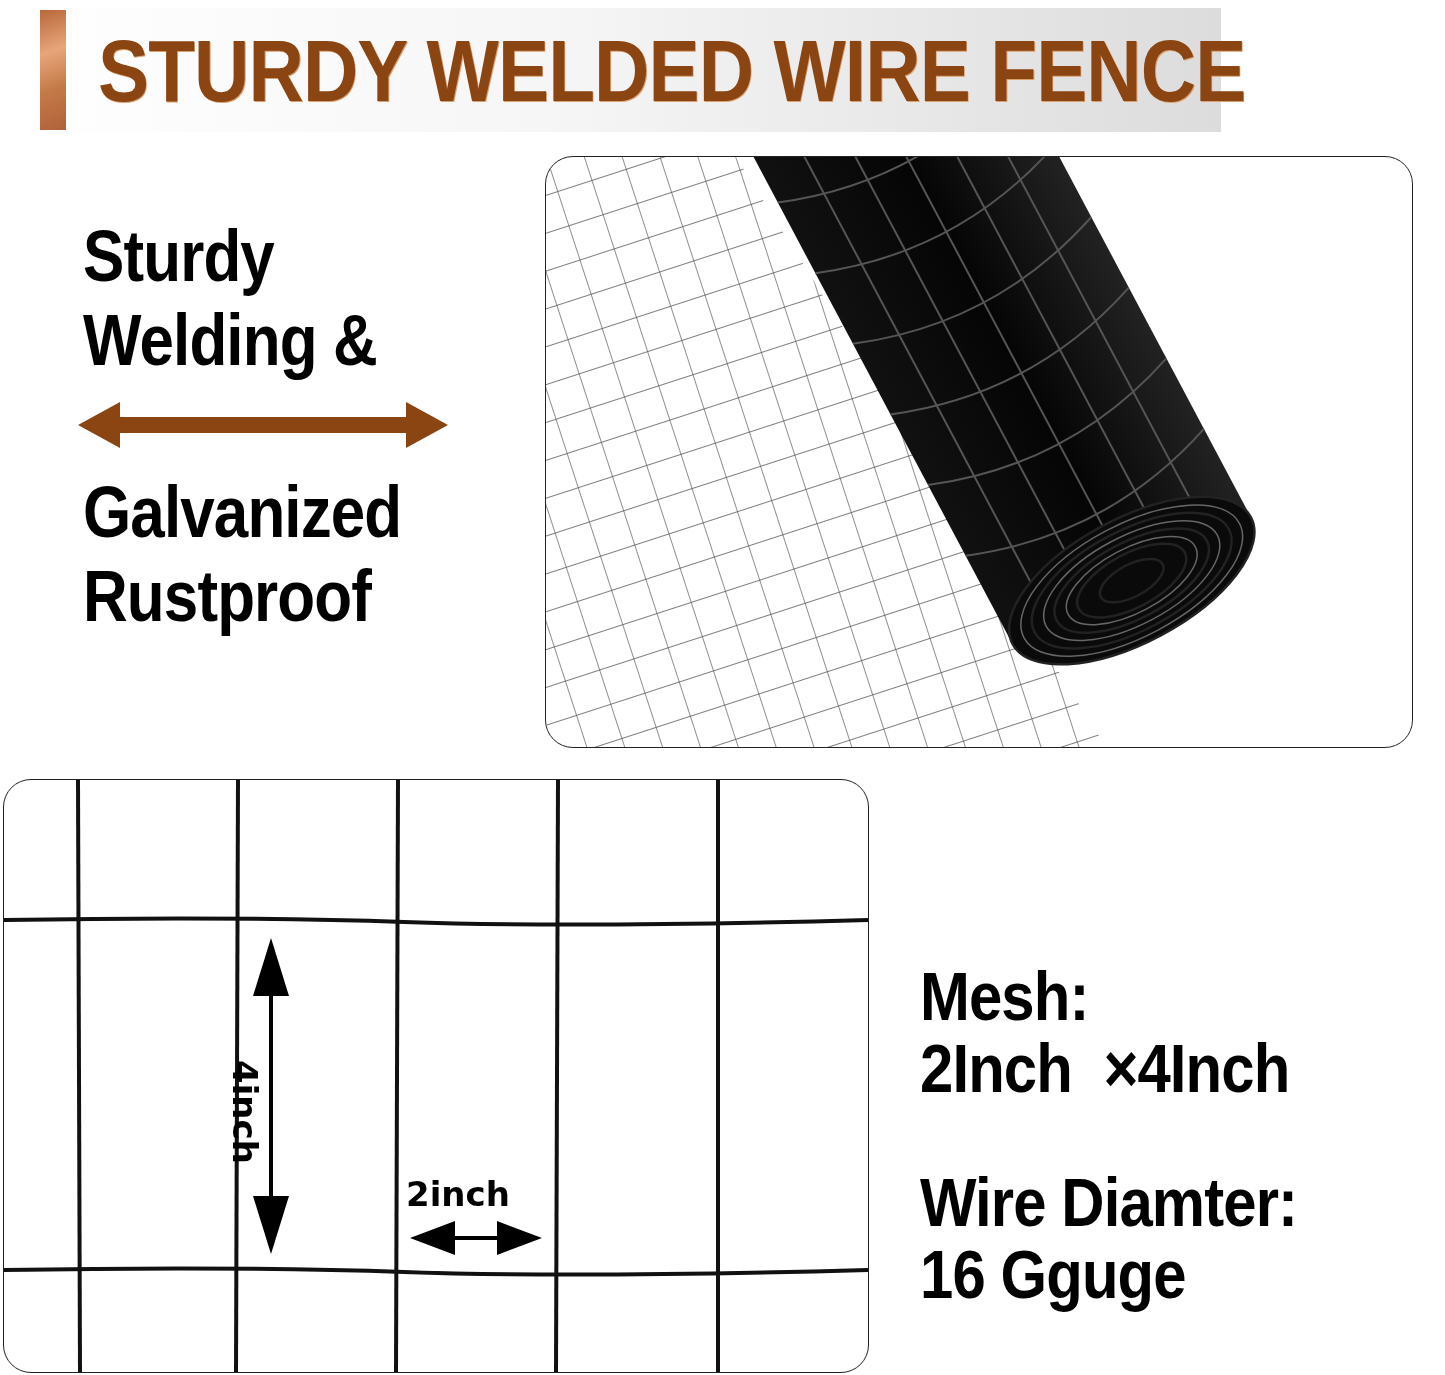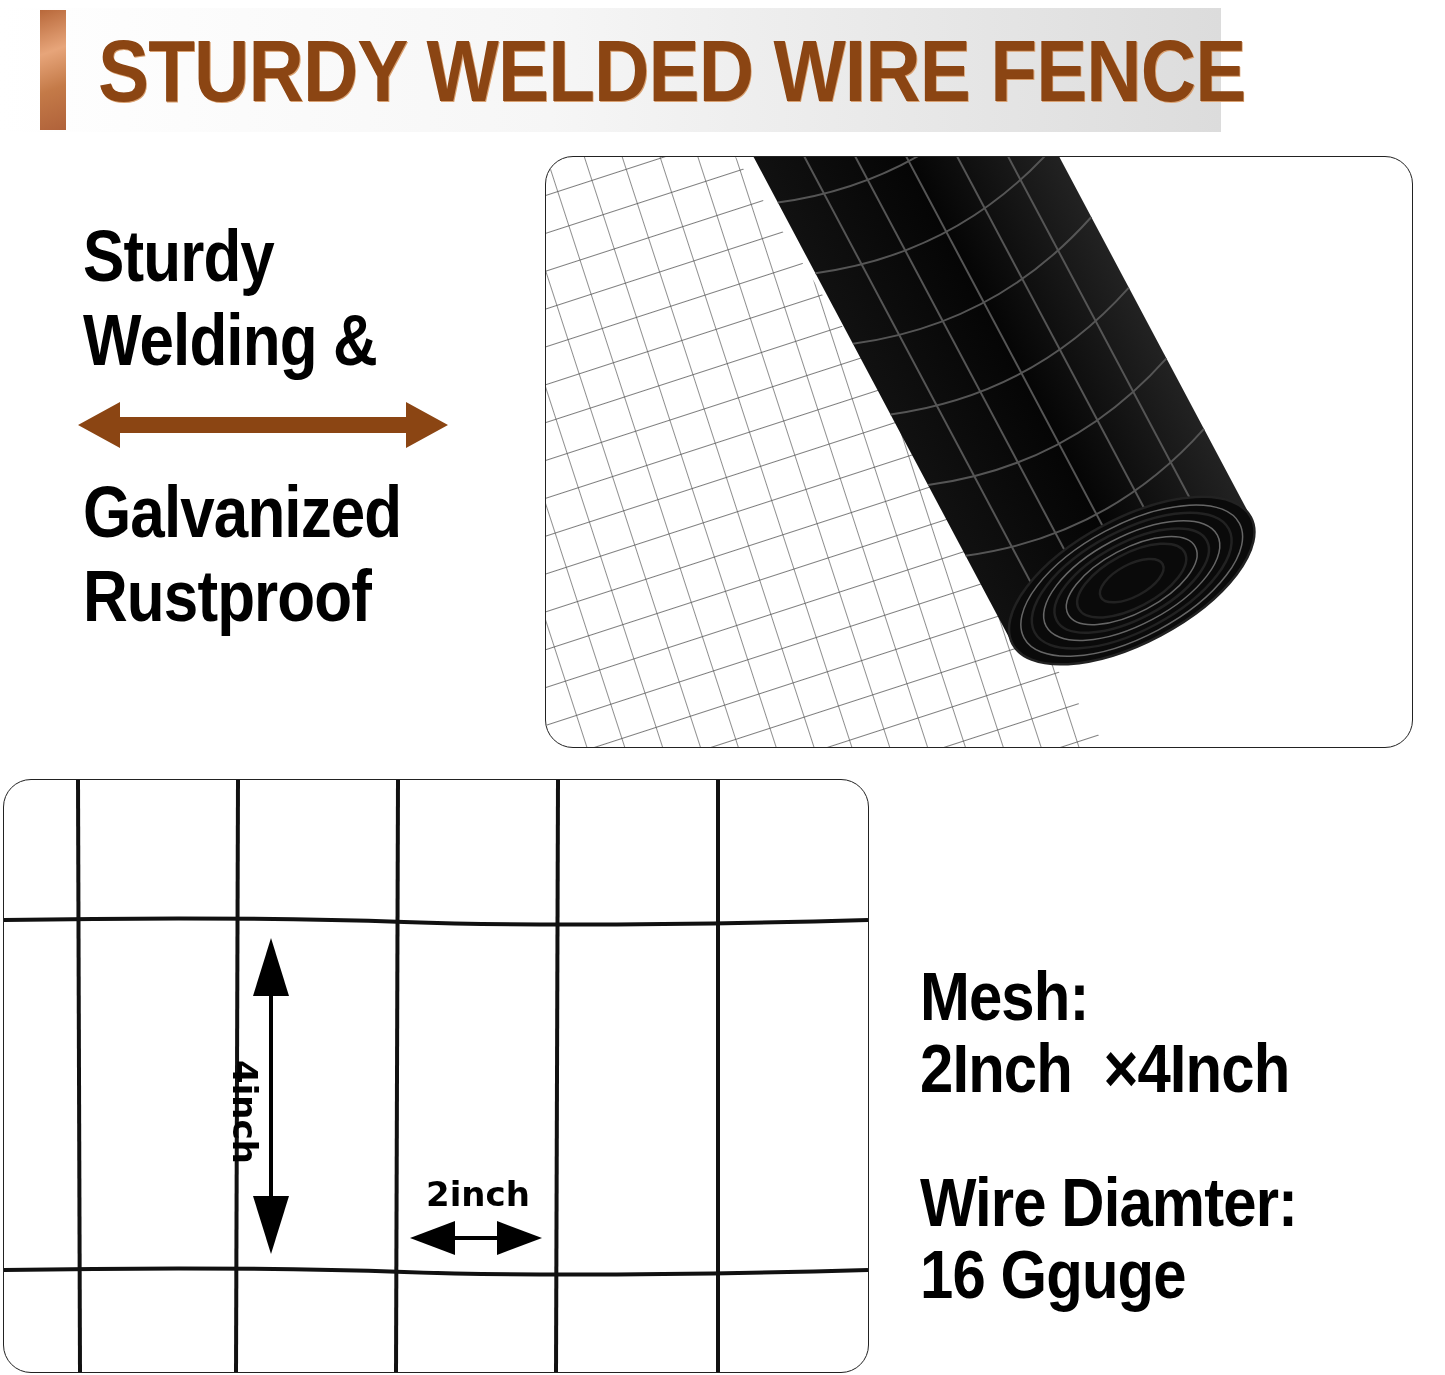--- a/index.html
+++ b/index.html
@@ -40,21 +40,21 @@
       position: absolute; left: 920px; font-weight: bold; color: #000; font-size: 68px; line-height: 72px;
       letter-spacing: -1px; transform: scaleX(0.88); transform-origin: left top; white-space: nowrap;
     }
     #spec-mesh { top: 960px; }
     #spec-wire { top: 1166px; }
 
     .dim-label {
       position: absolute; font-family: "DejaVu Sans", sans-serif; font-weight: bold; color: #000; font-size: 34px; white-space: nowrap;
     }
     #dim-4 { left: 265px; top: 1060px; transform: rotate(90deg); transform-origin: left top; }
-    #dim-2 { left: 426px; top: 1174px; }
+    #dim-2 { left: 406px; top: 1174px; }
   </style>
 </head>
 <body>
 
 <div class="header">
   <div class="header-bar"></div>
   <div class="header-title">STURDY WELDED WIRE FENCE</div>
 </div>
 
 <div class="feature-text" id="feat-top">

